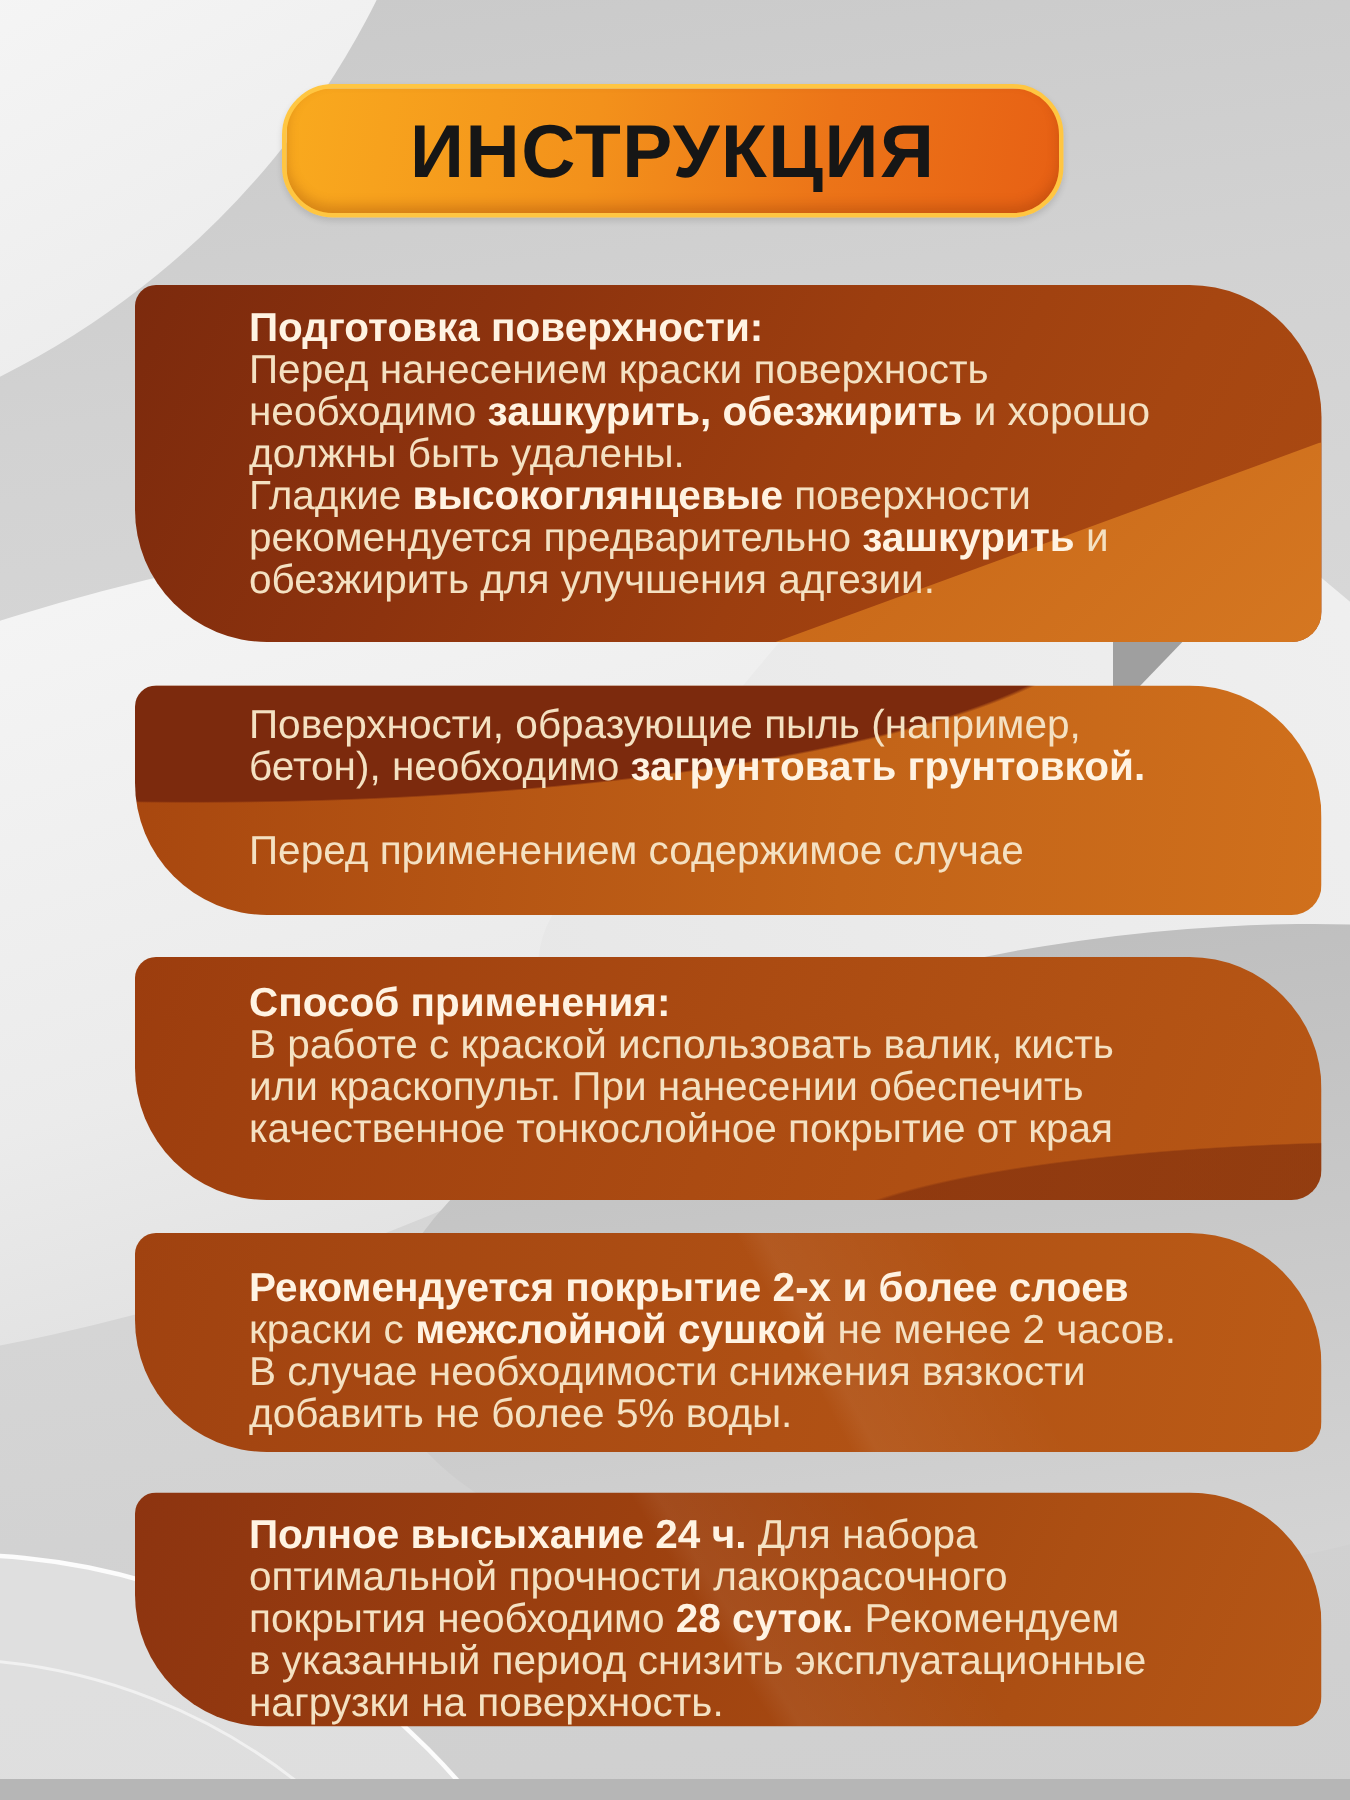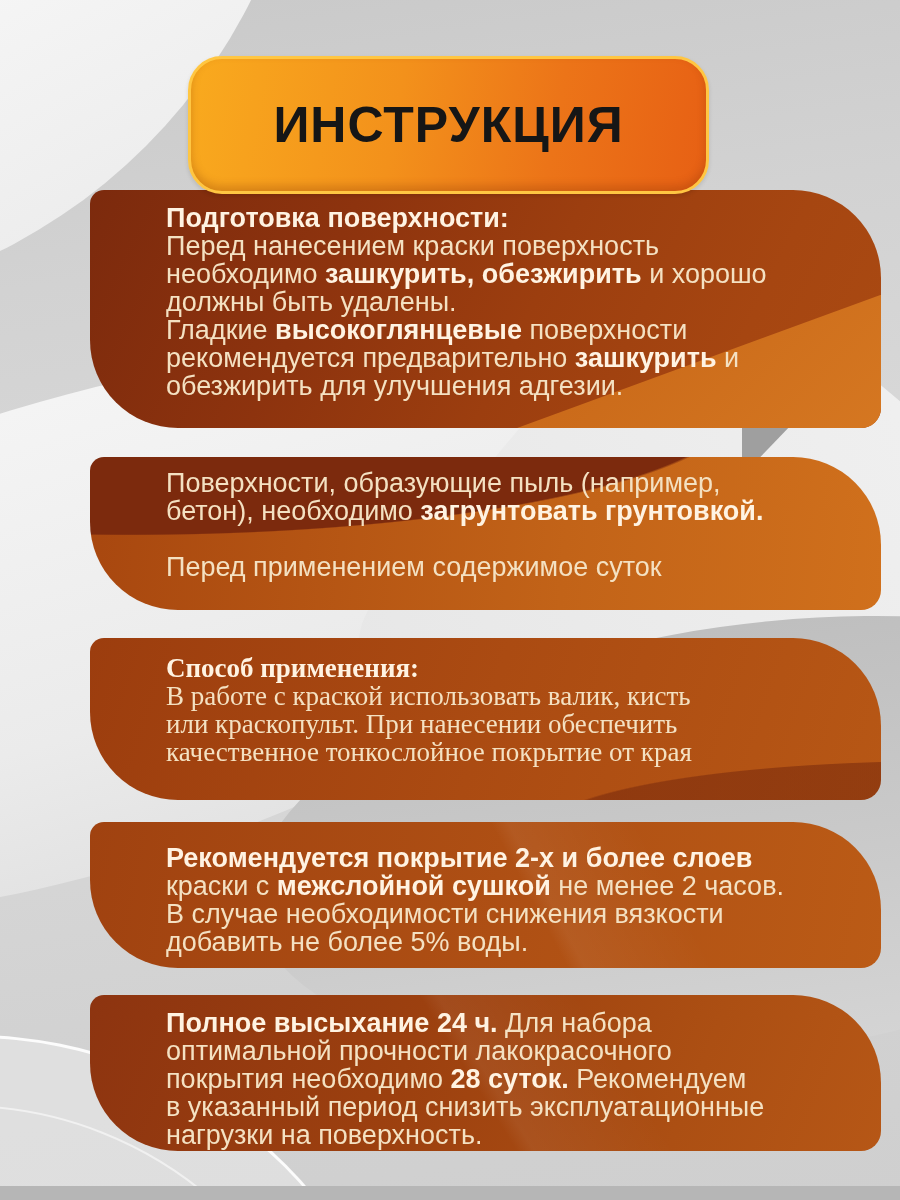--- a/index.html
+++ b/index.html
@@ -39,21 +39,21 @@
   }
   .bg-arc-2{
     left:-420px;top:1105px;width:760px;height:760px;border-radius:50%;
     border:2px solid rgba(255,255,255,0.55);
   }
   .bg-bottom-strip{
     left:0;bottom:0;width:900px;height:14px;background:#b6b6b6;
   }
   
   .header-pill{
-    position:absolute;z-index:5;left:188px;top:56px;width:521px;height:138px;
+    position:absolute;z-index:5;left:188px;top:56px;width:521px;height:89px;
     border-radius:34px;border:3px solid #ffc642;box-sizing:border-box;
     background:linear-gradient(100deg,#f9aa1e 0%,#f3911b 40%,#ec7418 70%,#e76014 100%);
     box-shadow:inset 0 -5px 8px rgba(120,40,0,0.25), 0 2px 4px rgba(0,0,0,0.12);
     display:flex;align-items:center;justify-content:center;
     font-weight:800;font-size:50px;letter-spacing:1px;color:#161616;
   }
   
   .card{
     position:absolute;z-index:4;left:90px;width:791px;box-sizing:border-box;
     border-radius:14px 88px 20px 88px;overflow:hidden;
@@ -74,21 +74,20 @@
     top:457px;height:153px;padding:12px 18px 0 76px;
     background:
       radial-gradient(135% 150% at 5% -35%,#7c2a0d 57%,rgba(124,42,13,0) 57.5%),
       linear-gradient(95deg,#a8470f 0%,#c26318 60%,#d0701c 100%);
   }
   .card-3{
     top:638px;height:162px;padding:16px 18px 0 76px;
     background:
       radial-gradient(110% 95% at 108% 120%,rgba(118,40,12,0.55) 46%,rgba(118,40,12,0) 46.6%),
       linear-gradient(108deg,#9c3d0e 0%,#ab4b12 50%,#b75715 100%);
-    font-family: Liberation Serif, serif;
   }
   .card-4{
     top:822px;height:146px;padding:22px 18px 0 76px;
     background:
       linear-gradient(62deg,rgba(255,255,255,0) 55%,rgba(255,255,255,0.06) 57%,rgba(255,255,255,0) 72%),
       linear-gradient(100deg,#a04210 0%,#af5014 55%,#bb5b16 100%);
   }
   .card-5{
     top:995px;height:156px;padding:14px 18px 16px 76px;
     background:
@@ -118,21 +117,21 @@
       <div class="tline"><span>необходимо </span><span class="b">зашкурить, обезжирить</span><span> и хорошо</span></div>
       <div class="tline"><span>должны быть удалены.</span></div>
       <div class="tline"><span>Гладкие </span><span class="b">высокоглянцевые</span><span> поверхности</span></div>
       <div class="tline"><span>рекомендуется предварительно </span><span class="b">зашкурить</span><span> и</span></div>
       <div class="tline"><span>обезжирить для улучшения адгезии.</span></div>
     </div>
   <div class="card card-2">
       <div class="tline"><span>Поверхности, образующие пыль (например,</span></div>
       <div class="tline"><span>бетон), необходимо </span><span class="b">загрунтовать грунтовкой.</span></div>
       <div class="tline"></div>
-      <div class="tline"><span>Перед применением содержимое суток</span></div>
+      <div class="tline"><span>Перед применением содержимое случае</span></div>
     </div>
   <div class="card card-3">
       <div class="tline"><span class="b">Способ применения:</span></div>
       <div class="tline"><span>В работе с краской использовать валик, кисть</span></div>
       <div class="tline"><span>или краскопульт. При нанесении обеспечить</span></div>
       <div class="tline"><span>качественное тонкослойное покрытие от края</span></div>
     </div>
   <div class="card card-4">
       <div class="tline"><span class="b">Рекомендуется покрытие 2-х и более слоев</span></div>
       <div class="tline"><span>краски с </span><span class="b">межслойной сушкой</span><span> не менее 2 часов.</span></div>

